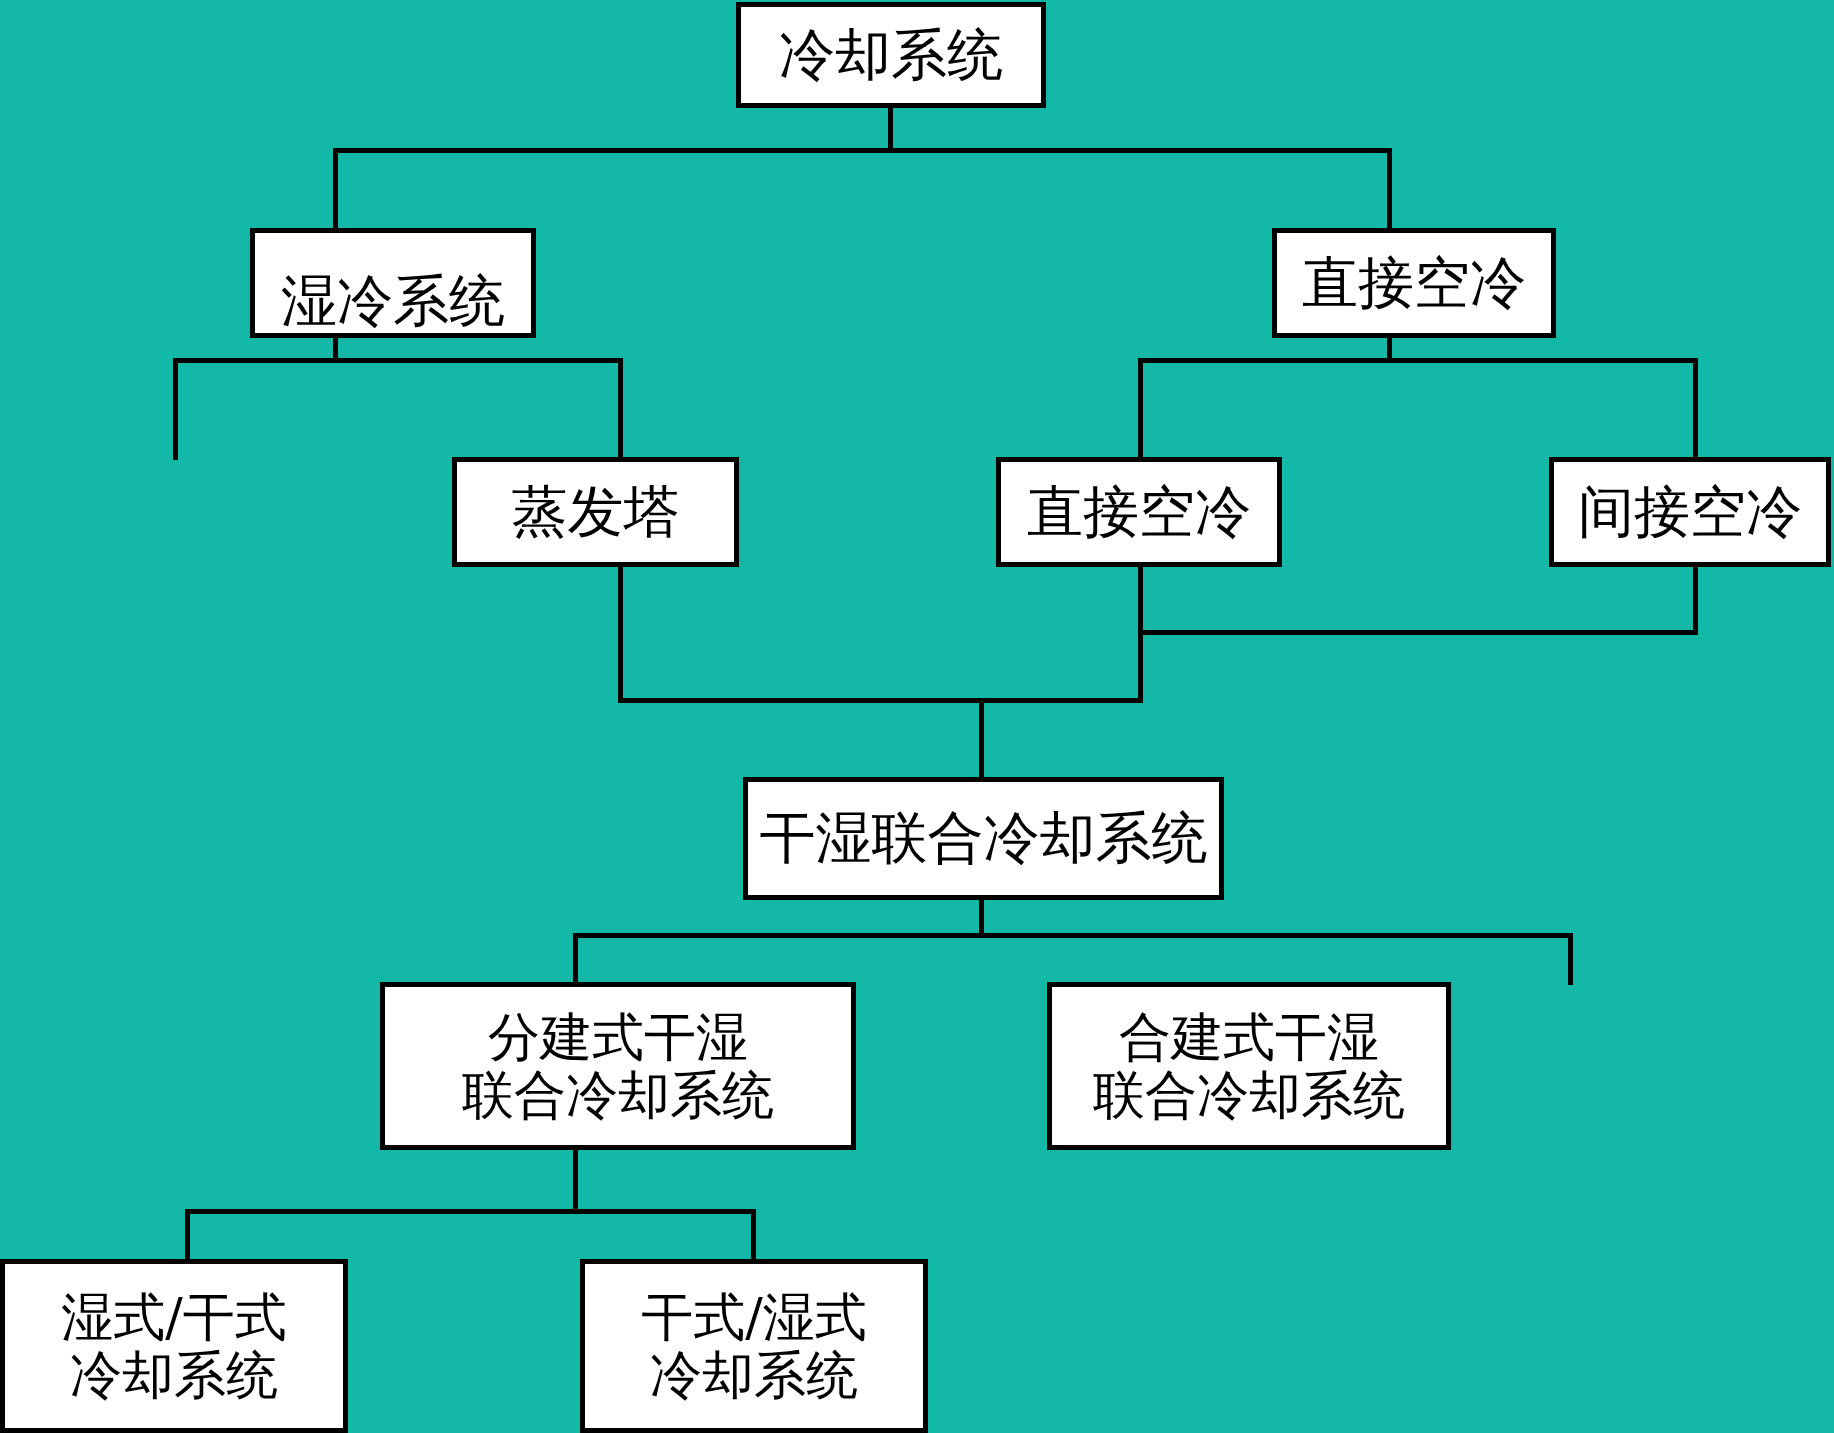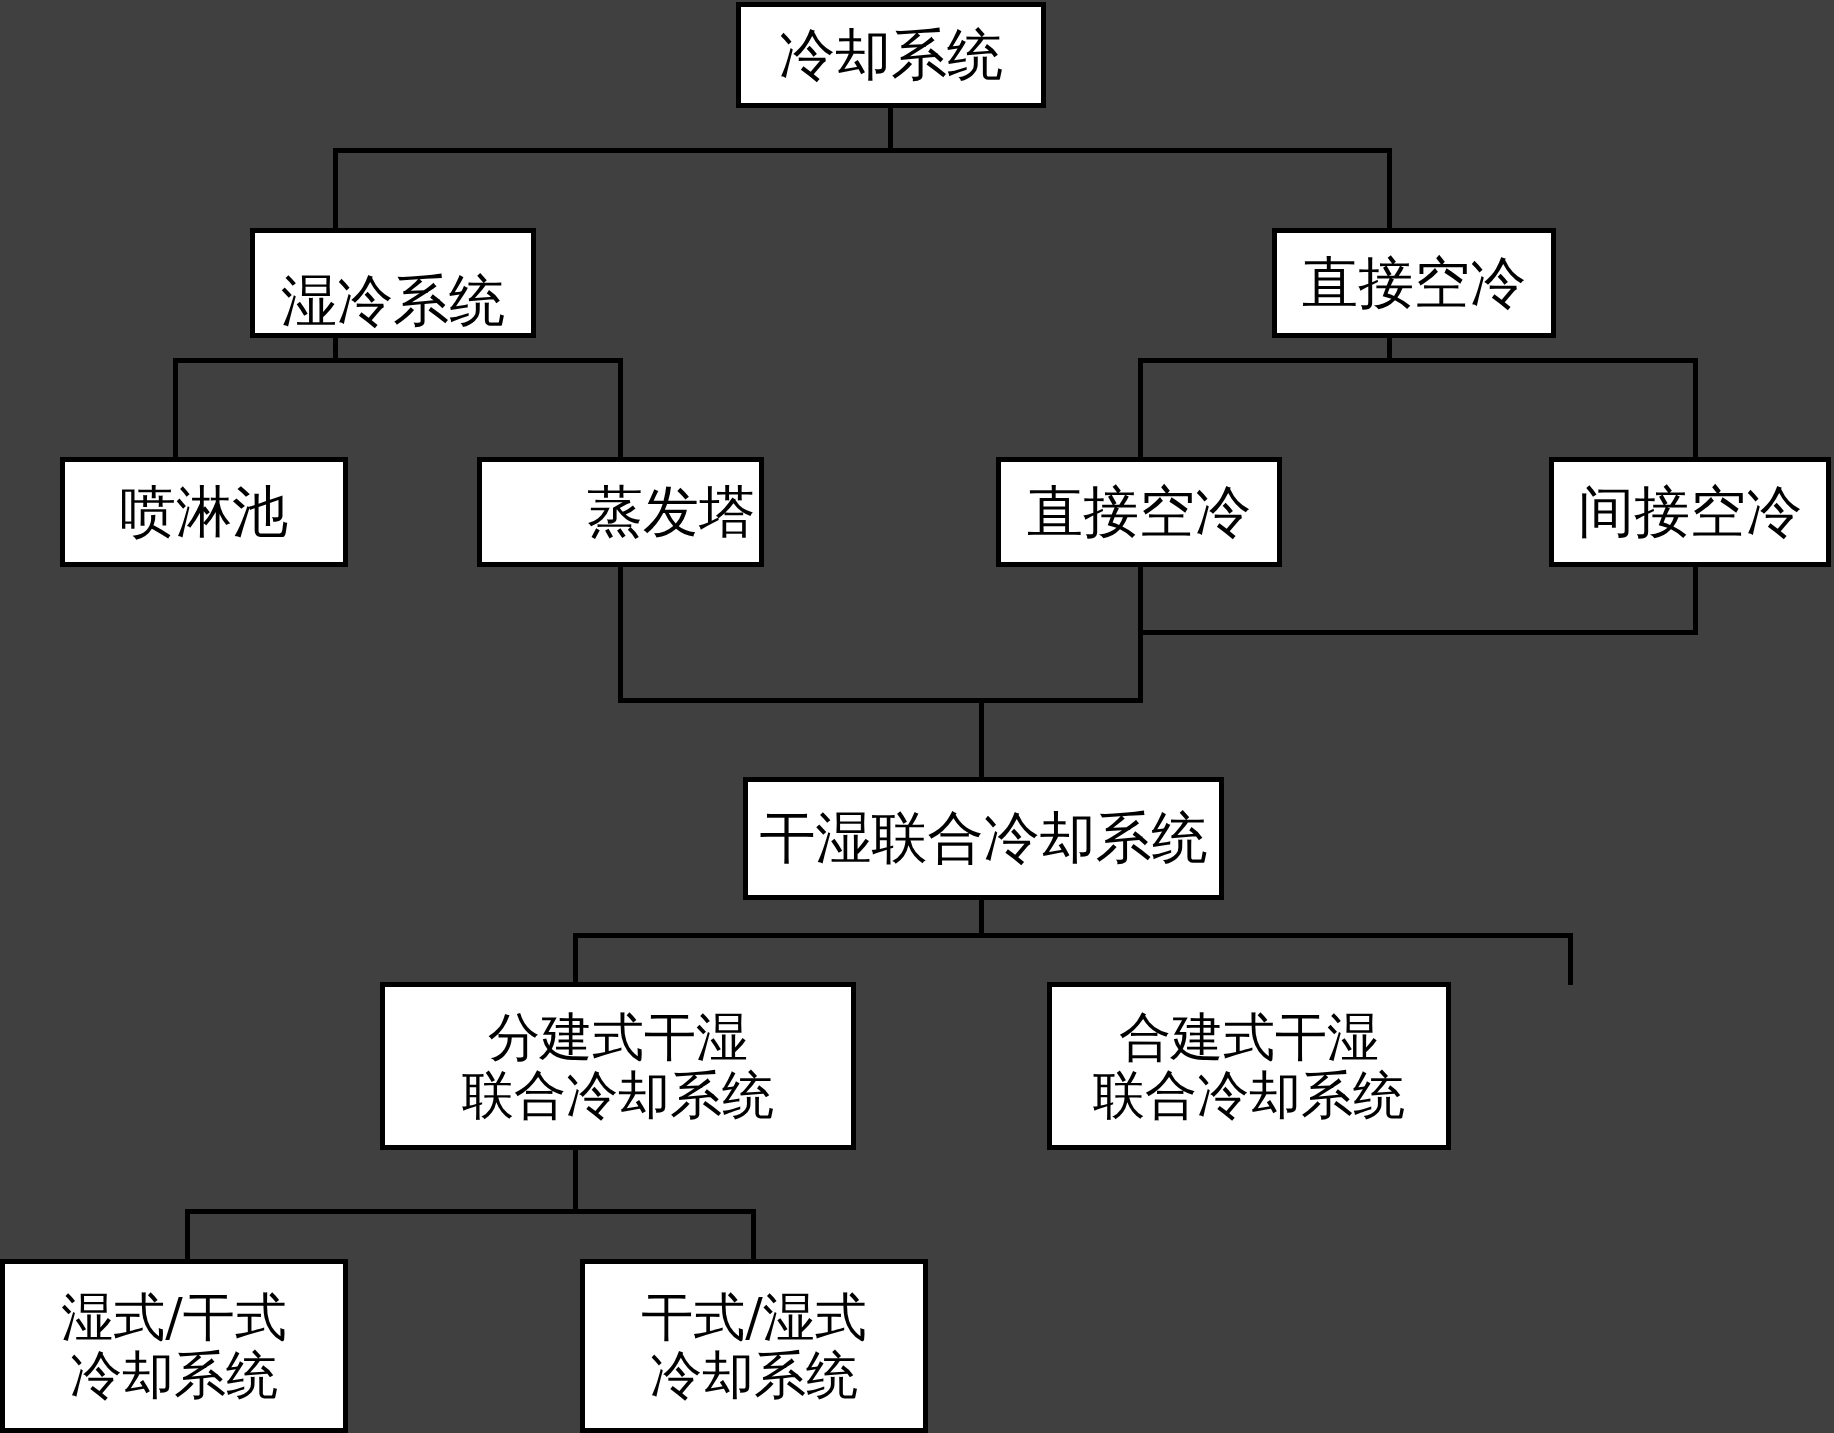--- a/index.html
+++ b/index.html
@@ -4,21 +4,21 @@
 <style>
   html, body {
     margin: 0;
     padding: 0;
     background: #ffffff;
   }
   #canvas {
     position: relative;
     width: 1834px;
     height: 1433px;
-    background: #404040;
+    background: #14b8a6;
     font-family: "DejaVu Serif", "Liberation Serif", serif;
     overflow: hidden;
   }
   .node {
     position: absolute;
     box-sizing: border-box;
     border: 5px solid #000000;
     background: #ffffff;
     display: flex;
     align-items: center;
@@ -86,25 +86,22 @@
   </div>
 
   <div class="node f56" style="left:250px; top:228px; width:286px; height:110px;align-items:flex-end;">
     <span class="label">湿冷系统</span>
   </div>
 
   <div class="node f56" style="left:1272px; top:228px; width:284px; height:110px;">
     <span class="label">直接空冷</span>
   </div>
 
-  <div class="node f56" style="left:60px; top:457px; width:288px; height:110px;">
-    <span class="label">喷淋池</span>
-  </div>
 
-  <div class="node f56" style="left:477px; top:457px; width:287px; height:110px;justify-content:flex-end;">
+  <div class="node f56" style="left:452px; top:457px; width:287px; height:110px;">
     <span class="label">蒸发塔</span>
   </div>
 
   <div class="node f56" style="left:996px; top:457px; width:286px; height:110px;">
     <span class="label">直接空冷</span>
   </div>
 
   <div class="node f56" style="left:1549px; top:457px; width:282px; height:110px;">
     <span class="label">间接空冷</span>
   </div>

